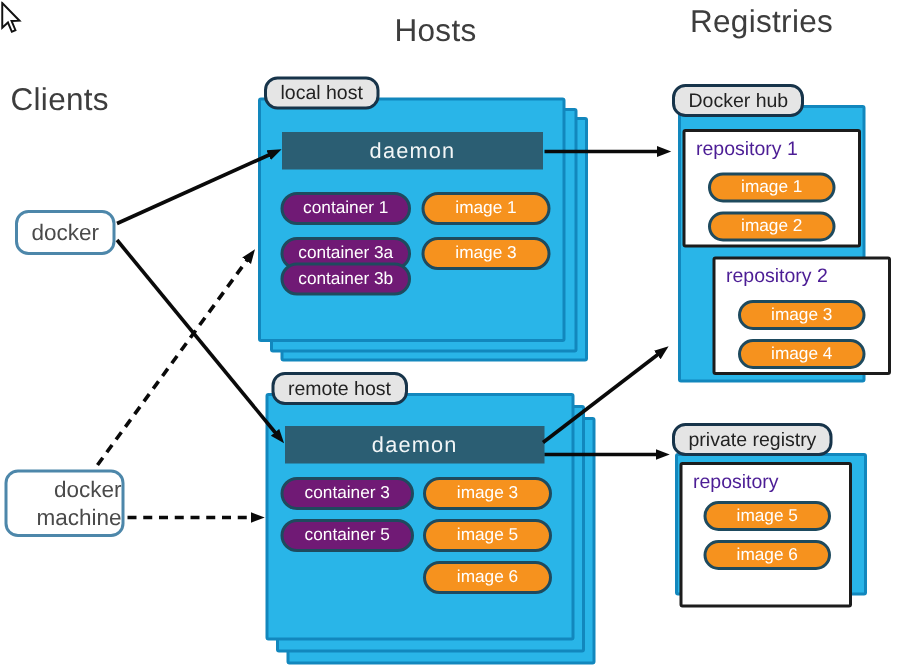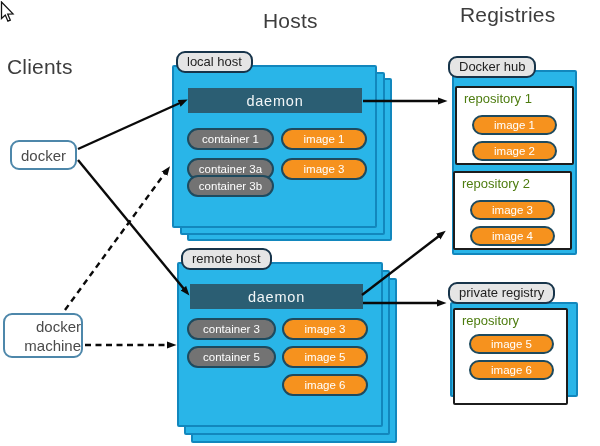--- a/index.html
+++ b/index.html
@@ -29,33 +29,33 @@
   }
   .daemon{
     position:absolute;background:#2b5e73;color:#f2f6f7;font-size:14.5px;letter-spacing:0.8px;
     display:flex;align-items:center;justify-content:center;z-index:5;box-sizing:border-box;
   }
   .pill{
     position:absolute;height:22px;border-radius:11px;border:2px solid #1e4a5e;
     color:#ffffff;font-size:11.5px;display:flex;align-items:center;justify-content:center;
     box-sizing:border-box;z-index:5;
   }
-  .cpill{background:#737373;text-align:right;}
+  .cpill{background:#701a75;text-align:right;}
   .ipill{background:#f6921e;}
   
   .regpanel{
     position:absolute;background:#29b5e8;border:2px solid #1287bd;border-radius:2px;
     box-sizing:border-box;
   }
   .whitebox{
     position:absolute;background:#ffffff;border:2px solid #1c1c1c;border-radius:2px;
     box-sizing:border-box;z-index:5;
   }
   .reponame{
-    position:absolute;left:7px;top:3px;font-size:13px;color:#4d7c0f;
+    position:absolute;left:7px;top:3px;font-size:13px;color:#4c1d95;
   }
   .rpill{
     position:absolute;height:20px;border-radius:10px;border:2px solid #1e4a5e;background:#f6921e;
     color:#ffffff;font-size:11.5px;display:flex;align-items:center;justify-content:center;
     box-sizing:border-box;
   }
   .arrows{position:absolute;left:0;top:0;z-index:7;pointer-events:none;}
   .cursor{position:absolute;left:0;top:1px;z-index:9;}
 </style>
 </head>
@@ -96,21 +96,21 @@
   <div class="pill ipill" style="left:282px;top:346px;width:86px;">image 5</div>
   <div class="pill ipill" style="left:282px;top:374px;width:86px;">image 6</div>
 
   <div class="regpanel" style="left:452px;top:70px;width:125px;height:185px;z-index:3;"></div>
   <div class="tag" style="left:448px;top:56px;">Docker hub</div>
   <div class="whitebox" style="left:455px;top:86px;width:119px;height:79px;">
     <div class="reponame">repository 1</div>
     <div class="rpill" style="left:15px;top:27px;width:85px;">image 1</div>
     <div class="rpill" style="left:15px;top:53px;width:85px;">image 2</div>
   </div>
-  <div class="whitebox" style="left:453px;top:171px;width:119px;height:79px;">
+  <div class="whitebox" style="left:475px;top:171px;width:119px;height:79px;">
     <div class="reponame">repository 2</div>
     <div class="rpill" style="left:15px;top:27px;width:85px;">image 3</div>
     <div class="rpill" style="left:15px;top:53px;width:85px;">image 4</div>
   </div>
 
   <div class="regpanel" style="left:450px;top:302px;width:128px;height:95px;z-index:3;"></div>
   <div class="tag" style="left:448px;top:282px;">private registry</div>
   <div class="whitebox" style="left:453px;top:308px;width:115px;height:97px;">
     <div class="reponame">repository</div>
     <div class="rpill" style="left:14px;top:24px;width:85px;">image 5</div>

